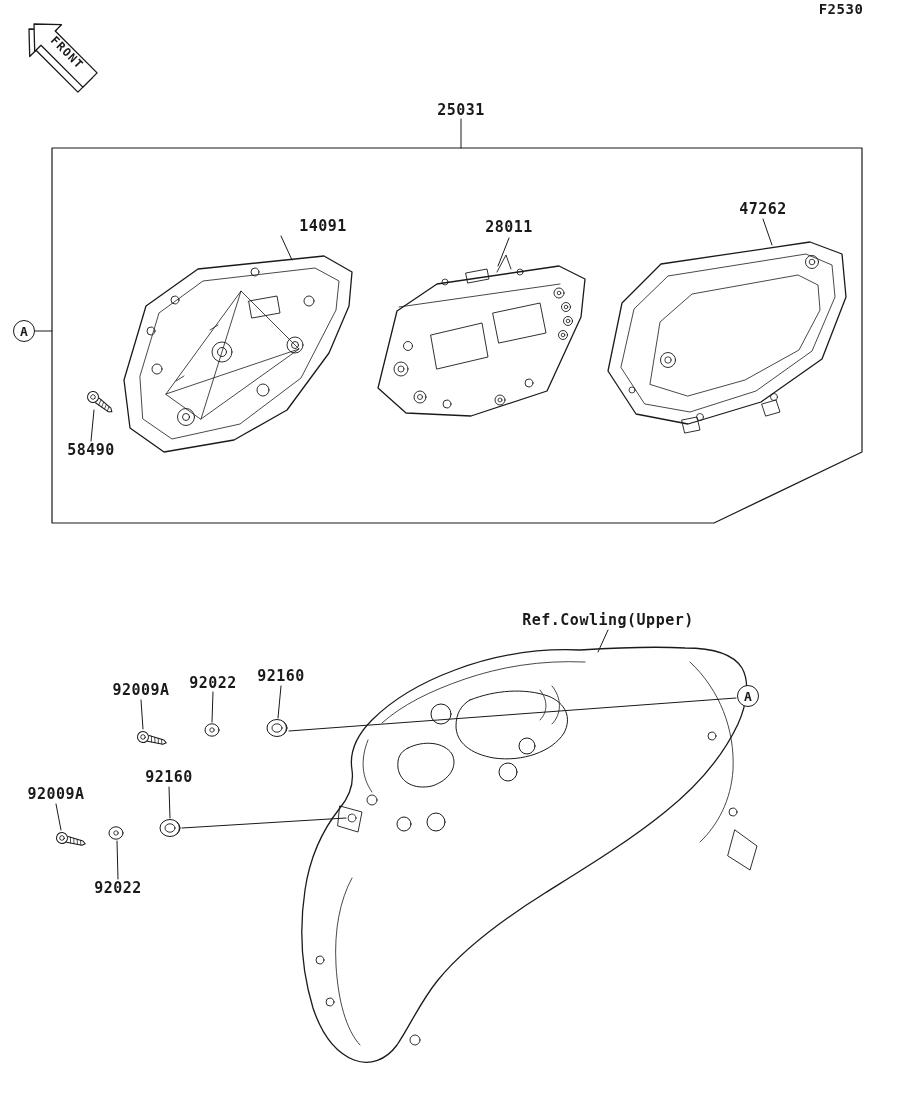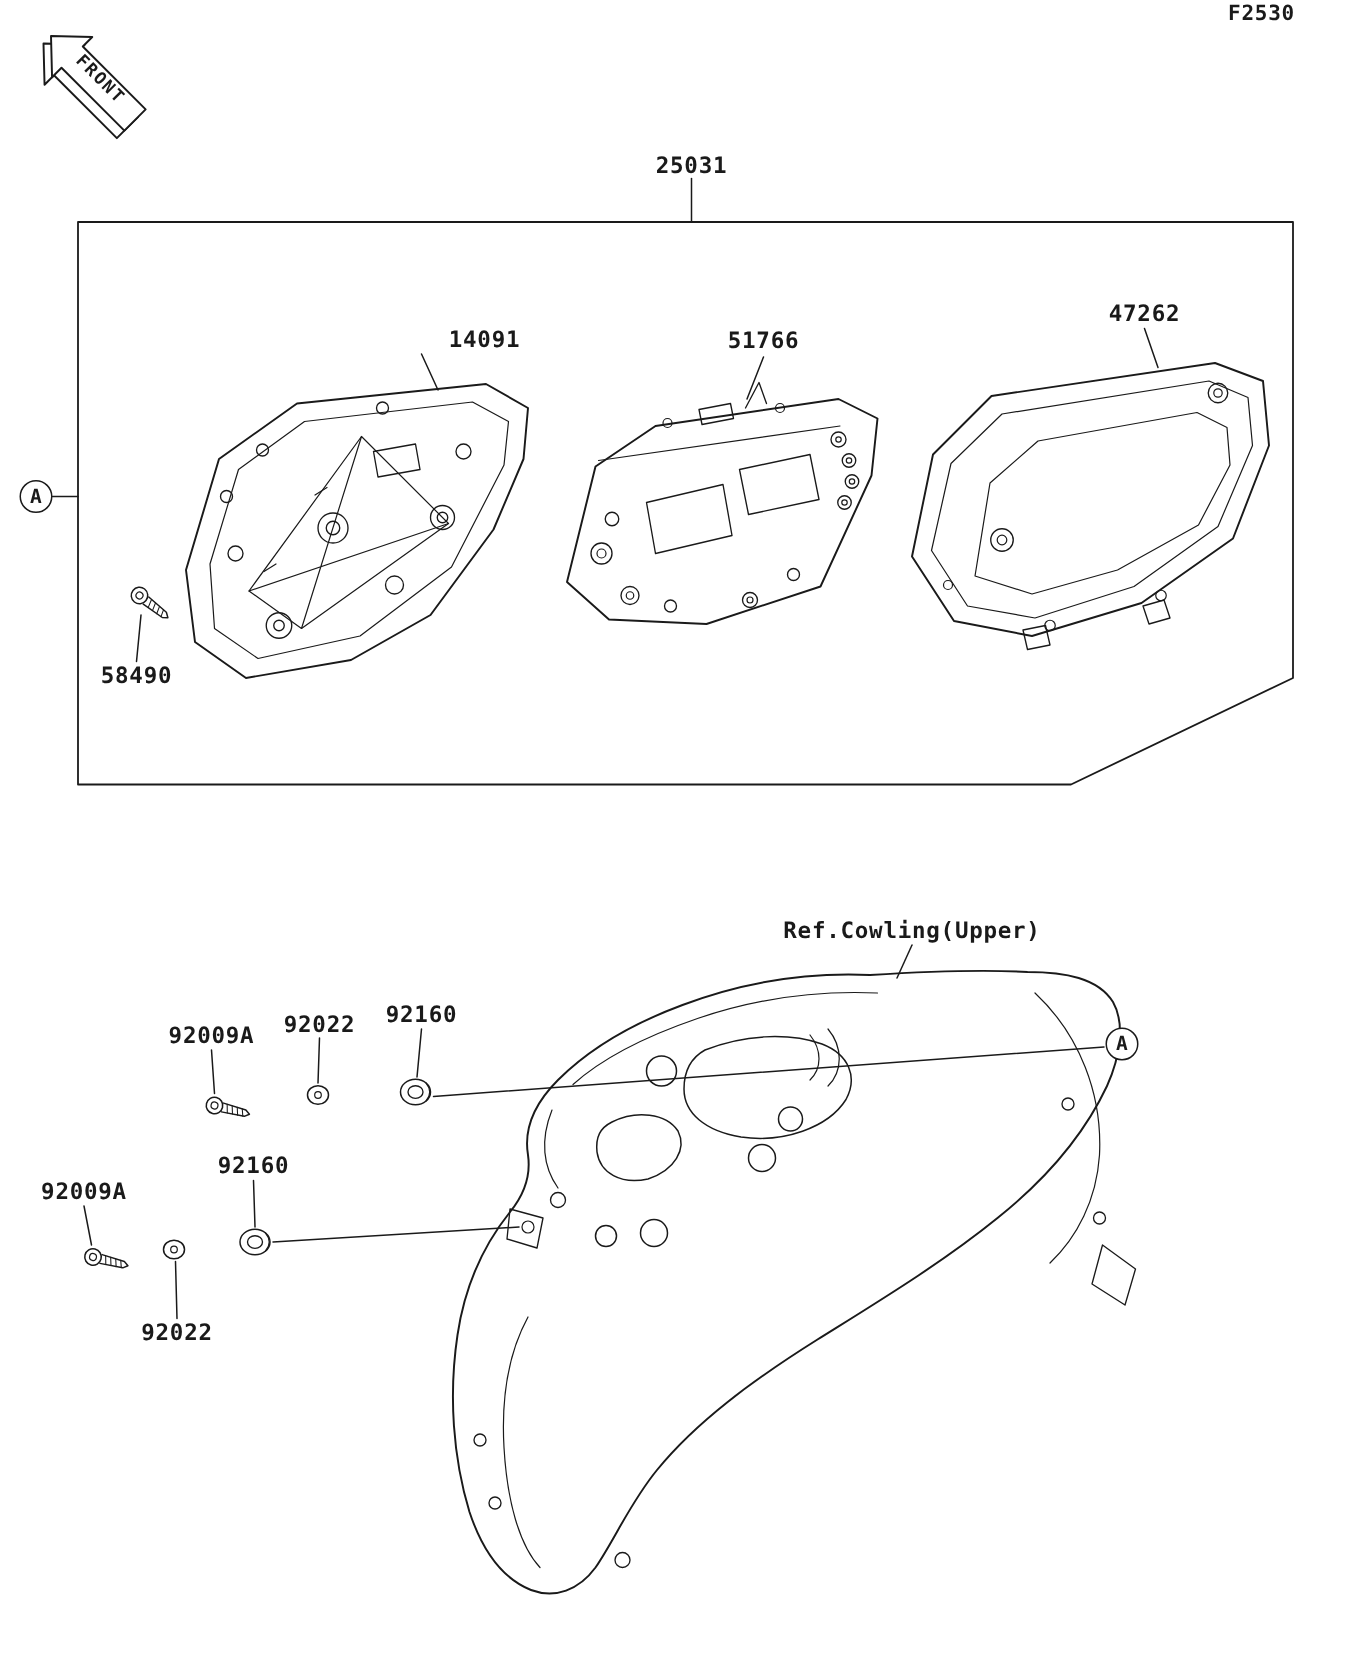--- a/index.html
+++ b/index.html
@@ -218,21 +218,21 @@
       <path stroke-width="1" d="M169,787 L170,818"></path>
       <path stroke-width="1" d="M118,879 L117,841"></path>
       <path stroke-width="1" d="M182,828 L346,818"></path>
     </g>
   </svg>
 
   <div class="lbl small" style="left:841px; top:9px;">F2530</div>
 
   <div class="lbl" style="left:461px; top:110px;">25031</div>
   <div class="lbl" style="left:281px; top:226px;margin-left:42px;">14091</div>
-  <div class="lbl" style="left:509px; top:227px;">51766</div>
+  <div class="lbl" style="left:509px; top:227px;">28011</div>
   <div class="lbl" style="left:763px; top:209px;">47262</div>
   <div class="lbl" style="left:91px; top:450px;">58490</div>
 
   <div class="lbl" style="left:608px; top:620px;">Ref.Cowling(Upper)</div>
 
   <div class="lbl" style="left:141px; top:690px;">92009A</div>
   <div class="lbl" style="left:213px; top:683px;">92022</div>
   <div class="lbl" style="left:281px; top:676px;">92160</div>
 
   <div class="lbl" style="left:56px; top:794px;">92009A</div>

